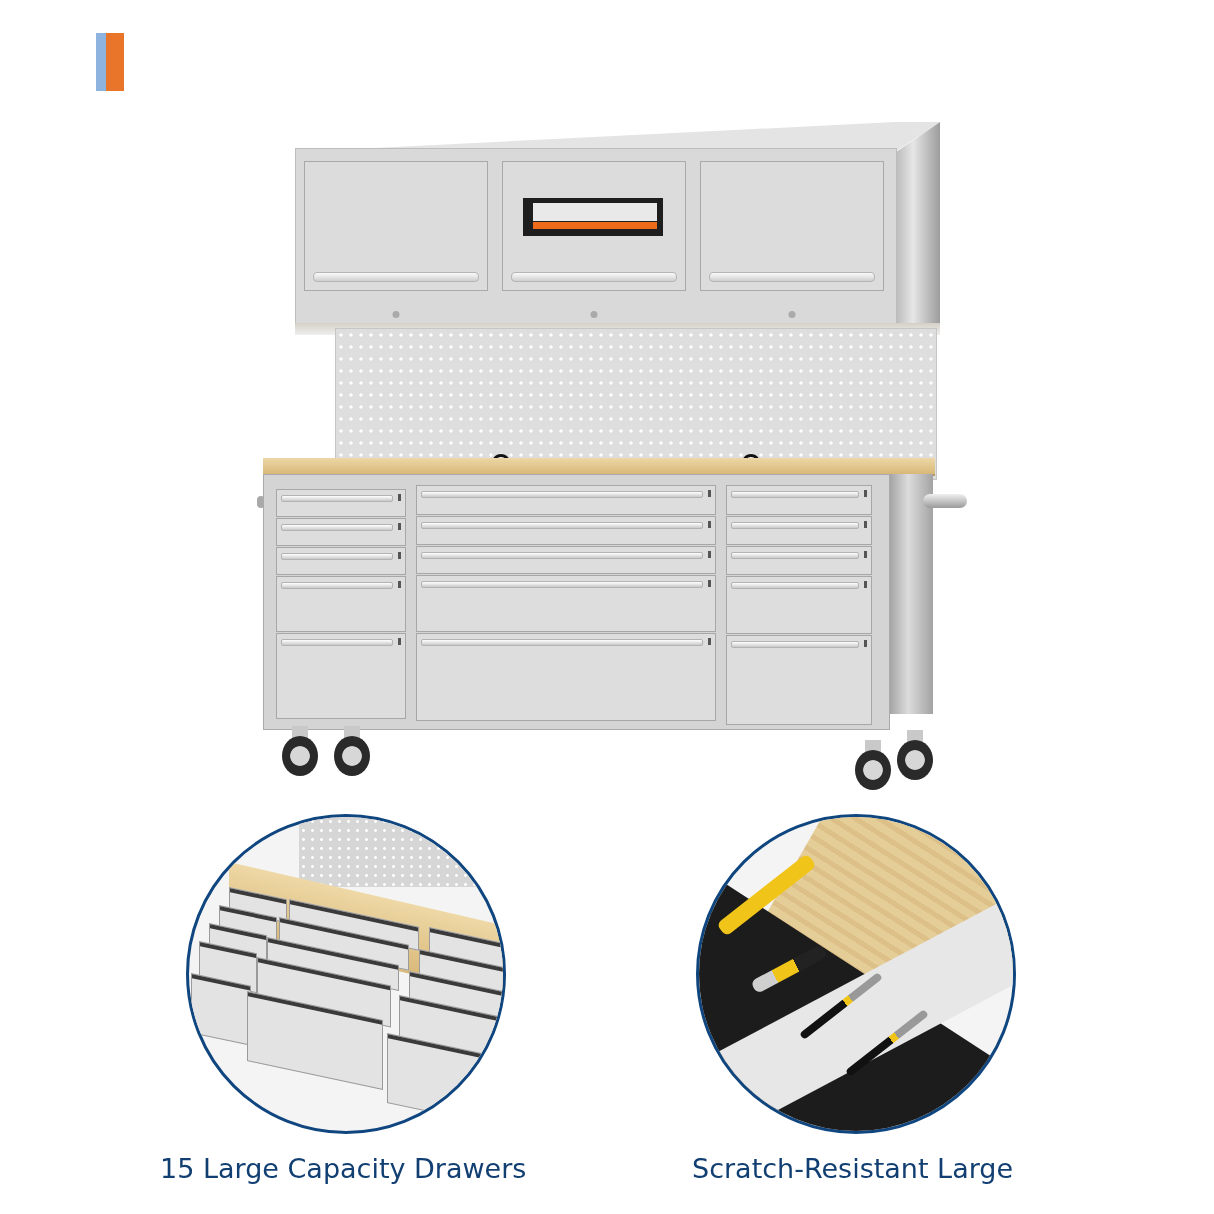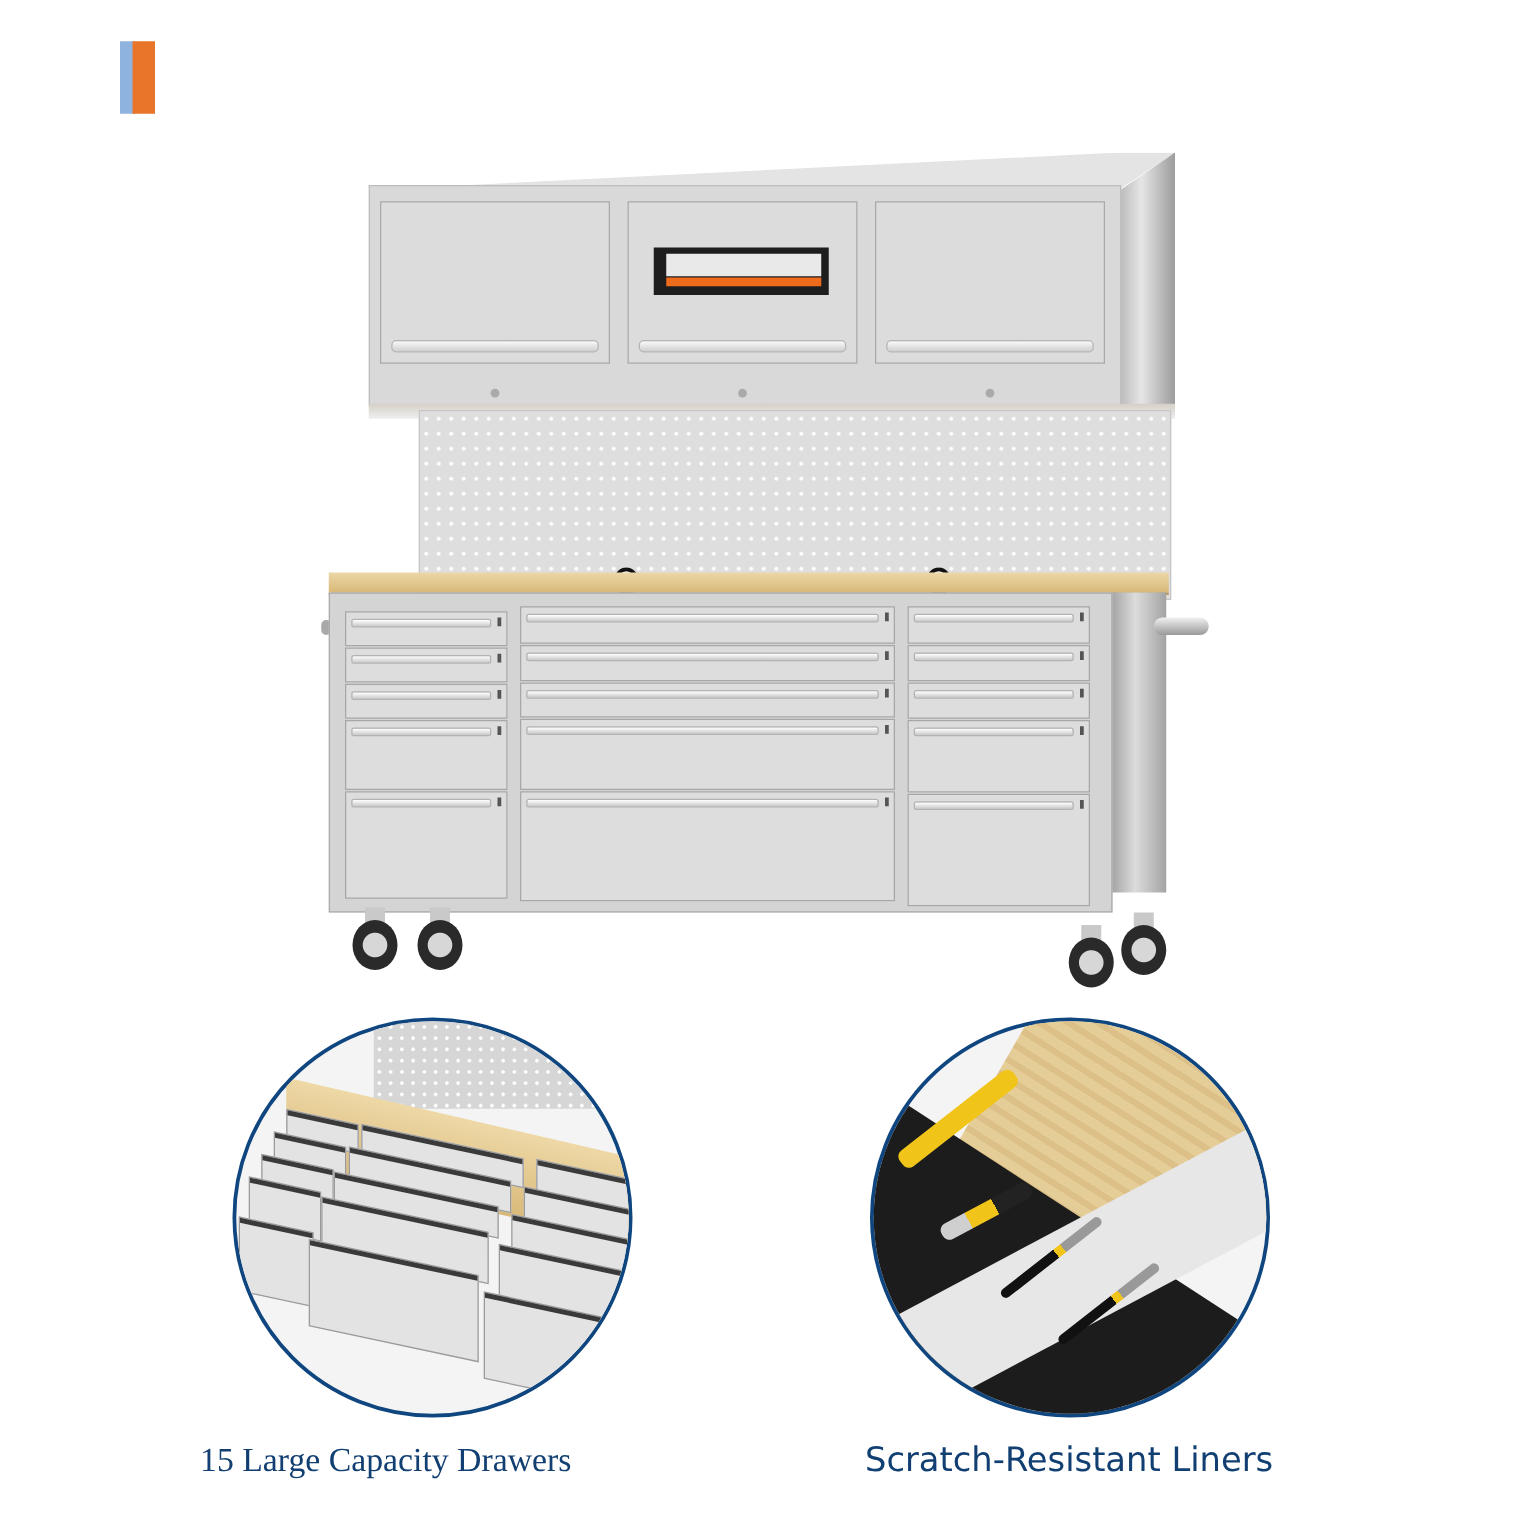--- a/index.html
+++ b/index.html
@@ -57,21 +57,21 @@
   .il-drawer { position: absolute; background: #e3e3e3; border: 1px solid #9a9a9a; box-sizing: border-box; transform: skewY(12deg); transform-origin: left top; }
   .il-drawer::before { content: ""; position: absolute; left: 0; right: 0; top: 0; height: 4px; background: #3a3a3a; }
 
   .ir-wood { position: absolute; left: 80px; top: -10px; width: 300px; height: 170px; background: repeating-linear-gradient(25deg,#e5cd98 0 6px,#dcc088 6px 10px); transform: skewX(-30deg); }
   .ir-mat { position: absolute; left: -30px; top: 30px; width: 340px; height: 230px; background: #1c1c1c; transform: skewY(33deg); transform-origin: left top; }
   .ir-front { position: absolute; left: 0; top: 245px; width: 330px; height: 90px; background: #e7e7e7; transform: skewY(-28deg); transform-origin: left top; }
   .tool { position: absolute; border-radius: 6px; }
 
   
   .caption { position: absolute; top: 1153px; font-family: "DejaVu Sans", sans-serif; font-size: 27px; color: #123f72; white-space: nowrap; }
-  .caption-left { left: 160px; font-family: Liberation Serif, serif; }
+  .caption-left { left: 160px; }
   .caption-right { left: 692px; }
 </style>
 </head>
 <body>
 
 <div class="headline">
   <div class="accent">
     <div class="a-light"></div>
     <div class="a-orange"></div>
   </div>
@@ -224,13 +224,13 @@
   <div class="ir-wood"></div>
   <div class="ir-mat"></div>
   <div class="ir-front"></div>
   <div class="tool" style="left:10px; top:70px; width:115px; height:16px; background:#f0c419; transform:rotate(-38deg);"></div>
   <div class="tool" style="left:50px; top:145px; width:80px; height:14px; background:linear-gradient(90deg,#cfcfcf 0 30%,#f0c419 30% 60%,#222 60%); transform:rotate(-28deg);"></div>
   <div class="tool" style="left:92px; top:185px; width:100px; height:8px; background:linear-gradient(90deg,#111 0 55%,#f0c419 55% 62%,#999 62%); transform:rotate(-38deg);"></div>
   <div class="tool" style="left:138px; top:222px; width:100px; height:8px; background:linear-gradient(90deg,#111 0 55%,#f0c419 55% 62%,#999 62%); transform:rotate(-38deg);"></div>
 </div>
 
 <div class="caption caption-left">15 Large Capacity Drawers</div>
-<div class="caption caption-right">Scratch-Resistant Liners</div>
+<div class="caption caption-right">Scratch-Resistant Large</div>
 
 </body></html>

